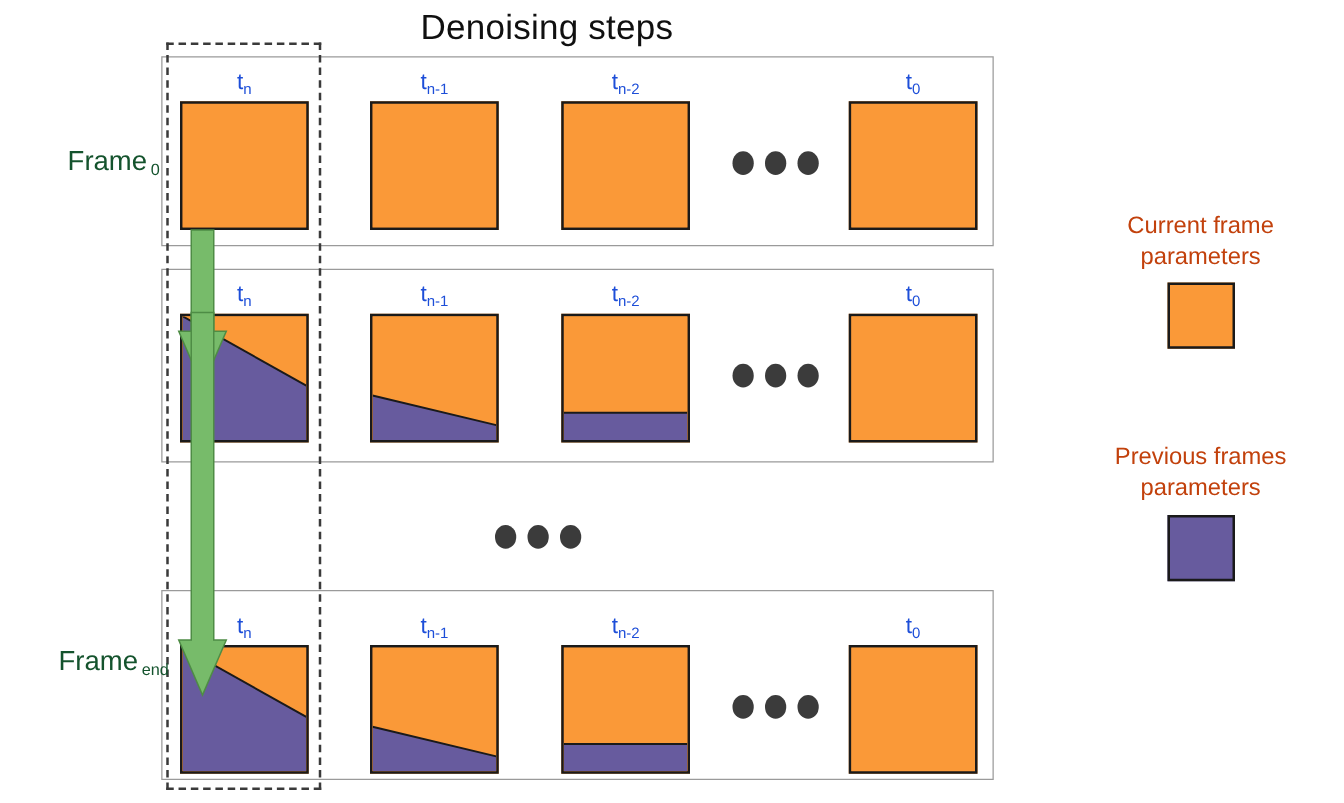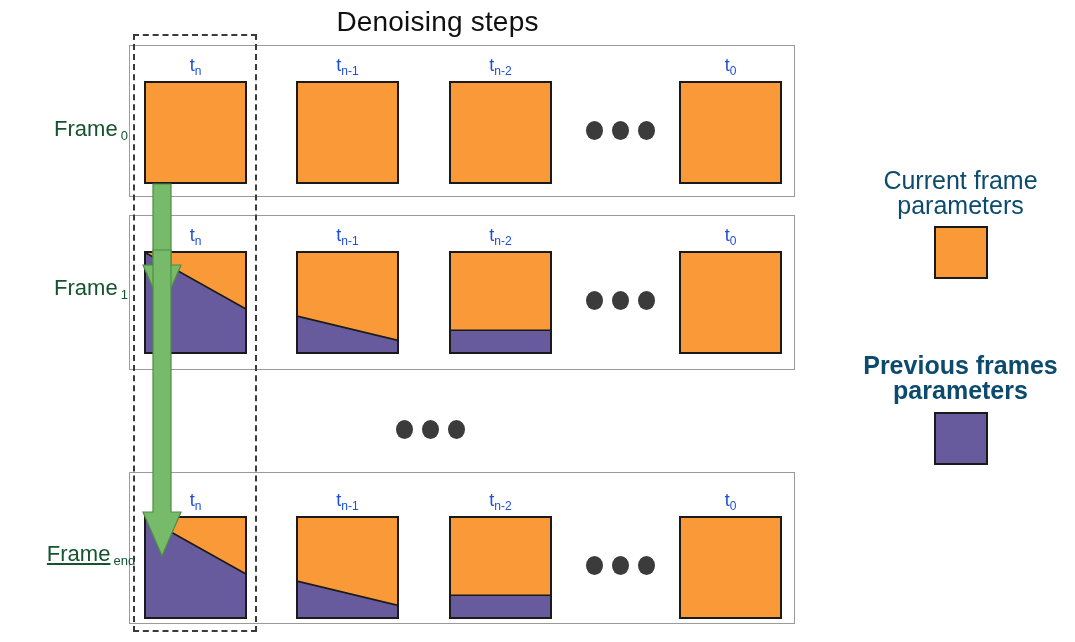--- a/index.html
+++ b/index.html
@@ -37,21 +37,21 @@
   .cell{
     box-sizing:border-box;border:2.5px solid #1a1a1a;overflow:hidden;
     background:#FA9938;
   }
   .cell svg{display:block;width:100%;height:100%;}
 
   .dots{display:flex;gap:9px;align-items:center;}
   .dot{width:17px;height:19px;border-radius:50%;background:#3b3b3b;}
 
   .legend-text{
-    font-size:25px;color:#0c4a6e;text-align:center;line-height:25px;width:205px;
+    font-size:19px;color:#c2410c;text-align:center;line-height:25px;width:205px;
   }
   .legend-swatch{
     width:54px;height:53px;border:2.5px solid #1a1a1a;box-sizing:border-box;
   }
 
   .arrow-layer{left:0;top:0;width:1075px;height:642px;pointer-events:none;}
 </style>
 </head>
 <body>
 
@@ -61,24 +61,21 @@
 
   <div class="abs rowbox" style="left:129px;top:45px;width:666px;height:152px;"></div>
   <div class="abs rowbox" style="left:129px;top:215px;width:666px;height:155px;"></div>
   <div class="abs rowbox" style="left:129px;top:472px;width:666px;height:152px;"></div>
 
   <div class="abs dashrect" style="left:133px;top:34px;width:124px;height:598px;"></div>
 
   <div class="abs rowlabel" style="top:116px;">
     <span>Frame</span><span class="sub">0</span>
   </div>
-  <div class="abs rowlabel" style="top:275px;">
-    <span>Frame</span><span class="sub">1</span>
-  </div>
-  <div class="abs rowlabel" style="top:541px;text-decoration:underline;">
+  <div class="abs rowlabel" style="top:516px;">
     <span>Frame</span><span class="sub">end</span>
   </div>
 
   <div class="abs steplabel" style="left:144px;top:55px;width:103px;">
     <span>t</span><span class="sub">n</span>
   </div>
   <div class="abs steplabel" style="left:296px;top:55px;width:103px;">
     <span>t</span><span class="sub">n-1</span>
   </div>
   <div class="abs steplabel" style="left:449px;top:55px;width:103px;">
@@ -220,19 +217,19 @@
       <polygon points="153,250 171,250 171,512 181,512 162,556 143,512 153,512" fill="#77BB6A" stroke="#4E8C45" stroke-width="1.2"></polygon>
     </g>
   </svg>
 
   <div class="abs legend-text" style="left:858px;top:168px;">
     <div>Current frame</div>
     <div>parameters</div>
   </div>
   <div class="abs legend-swatch" style="left:934px;top:226px;background:#FA9938;"></div>
 
-  <div class="abs legend-text" style="left:858px;top:353px;font-weight:bold;">
+  <div class="abs legend-text" style="left:858px;top:353px;">
     <div>Previous frames</div>
     <div>parameters</div>
   </div>
   <div class="abs legend-swatch" style="left:934px;top:412px;background:#675B9E;"></div>
 
 </div>
 
 </body></html>

